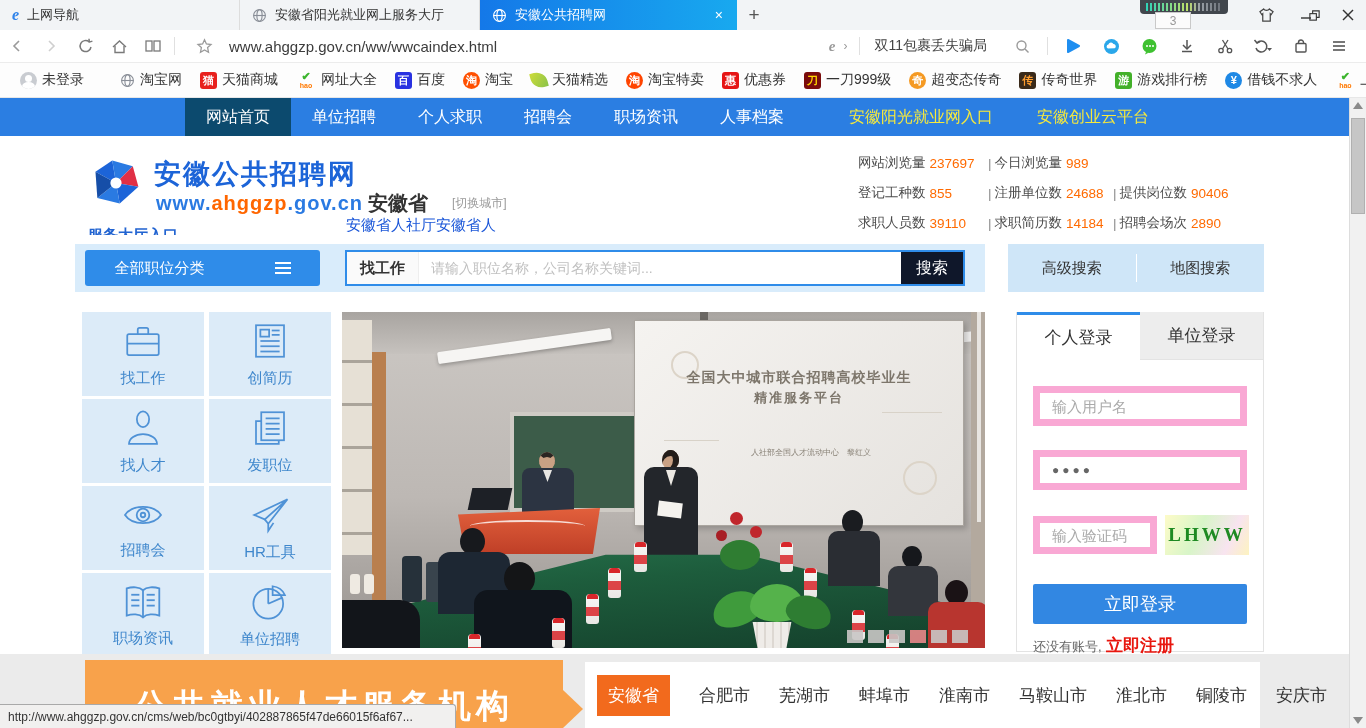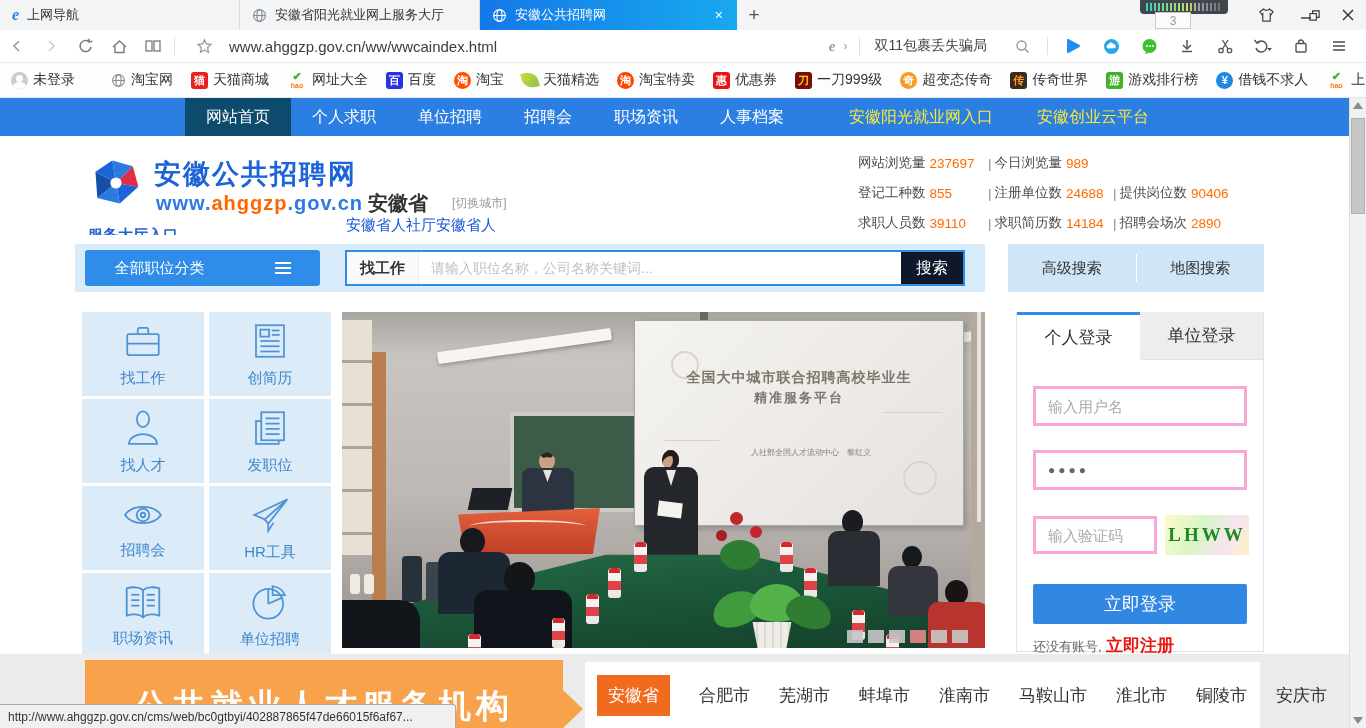--- a/index.html
+++ b/index.html
@@ -28,21 +28,21 @@
   .tb-ic{width:34px;height:30px;display:flex;align-items:center;justify-content:center;color:#8b8b8b}
   .tb-sep{width:1px;height:18px;background:#e0e0e0;margin:0 4px}
   .url-star{margin-left:8px}
   .url-text{font-size:15px;color:#3c3c3c;margin-left:8px}
   .tb-right{margin-left:auto;display:flex;align-items:center;gap:4px;padding-right:10px}
   .q-text{font-size:14px;color:#444;margin:0 14px 0 6px;white-space:nowrap}
   .compat-e{font-family:"Liberation Serif",serif;font-style:italic;font-weight:bold;color:#9a9a9a;font-size:15px}
   .mini-arrow{color:#9a9a9a;font-size:12px;padding:0 4px}
 
   
-  .bmbar{position:absolute;left:0;top:63px;width:1366px;height:35px;background:#fdfdfd;border-bottom:1px solid #e7e7e7;display:flex;align-items:center;padding:0 11px;gap:18px}
+  .bmbar{position:absolute;left:0;top:63px;width:1366px;height:35px;background:#fdfdfd;border-bottom:1px solid #e7e7e7;display:flex;align-items:center;padding:0 20px;gap:18px}
   .bm{display:inline-flex;align-items:center;gap:5px;font-size:14px;color:#333;white-space:nowrap}
   .bi{width:17px;height:17px;border-radius:3px;display:inline-flex;align-items:center;justify-content:center;color:#fff;font-size:11px;font-weight:bold;flex:0 0 auto}
   .bi.round{border-radius:50%}
   .bi-avatar{background:#c9ccd1;border-radius:50%;position:relative;overflow:hidden}
   .bi-avatar::before{content:"";position:absolute;left:5px;top:3px;width:7px;height:7px;border-radius:50%;background:#fff}
   .bi-avatar::after{content:"";position:absolute;left:2px;top:10px;width:13px;height:9px;border-radius:50% 50% 0 0;background:#fff}
   .hao{display:inline-flex;flex-direction:column;align-items:center;line-height:1;width:20px}
   .hao .chk{color:#3cb52e;font-weight:bold;font-size:11px}
   .hao .ho{color:#ff7800;font-size:7px;font-weight:bold}
   .leaf{width:16px;height:16px;background:linear-gradient(135deg,#cddc39,#8bc34a);border-radius:0 70% 0 70%;transform:rotate(-15deg)}
@@ -167,21 +167,21 @@
   .dots{position:absolute;left:505px;top:318px;display:flex;gap:5px}
   .dot{width:16px;height:13px;background:#c9c7c5;opacity:.9}
   .dot.on{background:#e8878a}
 
   
   .login{position:absolute;left:1016px;top:214px;width:248px;height:340px;background:#fff;border:1px solid #e3e3e3;border-top:none}
   .lg-tabs{display:flex;height:48px}
   .lg-tab{flex:1;display:flex;align-items:center;justify-content:center;font-size:17px;color:#333}
   .lg-tab.on{border-top:3px solid #2f8ce9;background:#fff}
   .lg-tab.off{background:#ededed;border-bottom:1px solid #e3e3e3}
-  .lg-input{position:absolute;left:16px;width:214px;height:40px;border:3px solid #f9a8d4;font-size:15px;padding:0 12px;color:#555;outline:none;font-family:"Liberation Sans",sans-serif}
+  .lg-input{position:absolute;left:16px;width:214px;height:40px;border:7px solid #f9a8d4;font-size:15px;padding:0 12px;color:#555;outline:none;font-family:"Liberation Sans",sans-serif}
   .lg-input::placeholder{color:#aaa}
   .in-user{top:74px}
   .in-pass{top:138px;font-size:12px;letter-spacing:3px;color:#666}
   .in-cap{top:204px;width:124px;height:38px}
   .captcha{position:absolute;left:148px;top:203px;width:84px;height:40px;background:linear-gradient(115deg,#fdfbc8,#d8f5c8 40%,#f8e4f0 75%,#fdf3c0);display:flex;align-items:center;justify-content:center;font-family:"Liberation Serif",serif;font-weight:bold;font-size:19px;letter-spacing:3px;color:#1e8a22}
   .lg-btn{position:absolute;left:16px;top:272px;width:214px;height:40px;background:#3287e2;color:#fff;font-size:18px;display:flex;align-items:center;justify-content:center;border-radius:2px}
   .lg-reg{position:absolute;left:16px;top:322px;white-space:nowrap}
   .lg-reg .hint{font-size:13px;color:#666}
   .lg-reg .link{font-size:17px;color:#e8170f;font-weight:bold}
 
@@ -443,22 +443,22 @@
         </span>
         <span>上网导航</span>
       </span>
 
   </div>
 
   <div class="page">
 
     <div class="mainnav">
       <span class="nav-item active">网站首页</span>
+      <span class="nav-item">单位招聘</span>
       <span class="nav-item">个人求职</span>
-      <span class="nav-item">单位招聘</span>
       <span class="nav-item">招聘会</span>
       <span class="nav-item">职场资讯</span>
       <span class="nav-item">人事档案</span>
       <span class="nav-links">
         <span class="nav-link">安徽阳光就业网入口</span>
         <span class="nav-link">安徽创业云平台</span>
       </span>
     </div>
 
     <svg class="logo" viewBox="0 0 60 60">

